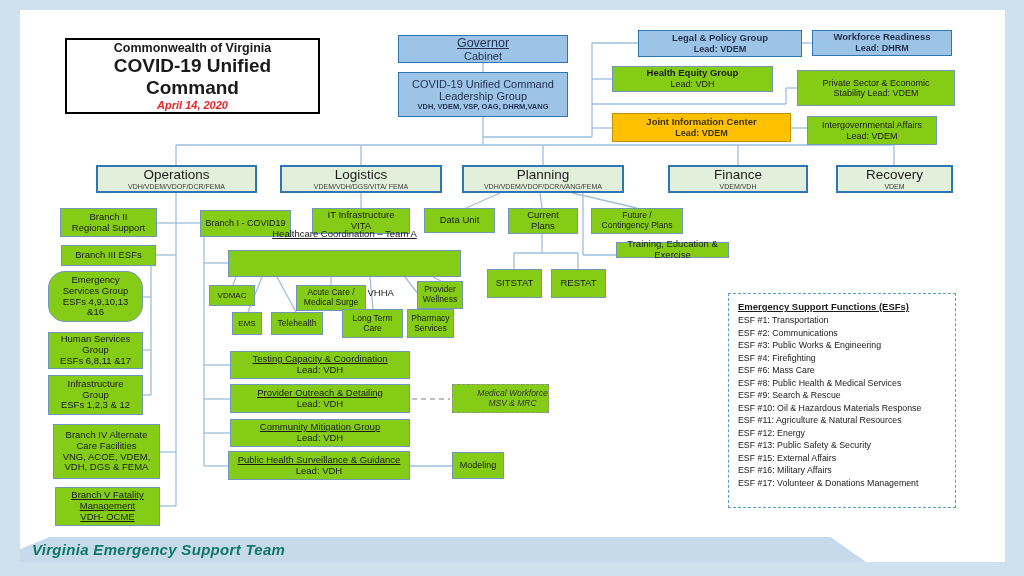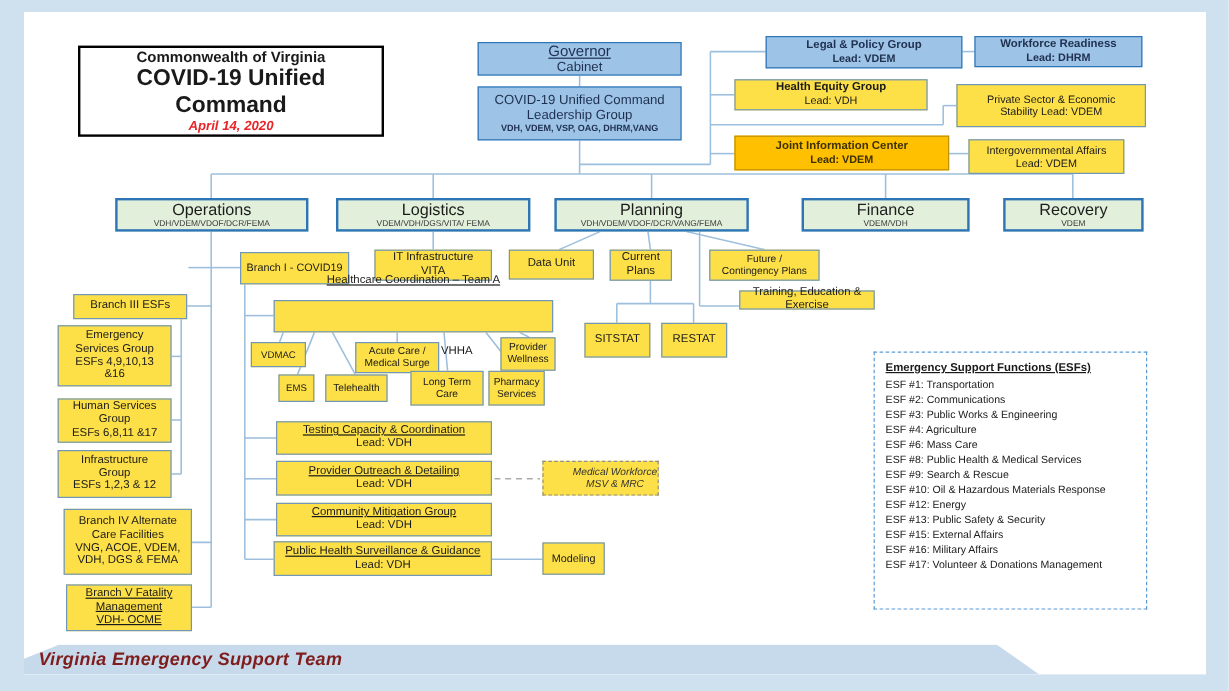--- a/index.html
+++ b/index.html
@@ -1,20 +1,20 @@
 <!DOCTYPE html>
 <html><head>
 <meta charset="utf-8">
 <style>
   html,body{margin:0;padding:0;}
   body{font-family:"Liberation Sans",sans-serif;}
   .frame{position:relative;width:1024px;height:576px;background:#cfe0ee;overflow:hidden;}
   .canvas{position:absolute;left:20px;top:10px;width:985px;height:552px;background:#ffffff;z-index:0;}
   svg.wires{position:absolute;left:0;top:0;z-index:1;}
-  .box{position:absolute;z-index:2;box-sizing:border-box;display:flex;flex-direction:column;align-items:center;justify-content:center;text-align:center;background:#fde047;border:1px solid #7096ba;color:#1a1a1a;line-height:1.14;font-size:9.5px;}
+  .box{position:absolute;z-index:2;box-sizing:border-box;display:flex;flex-direction:column;align-items:center;justify-content:center;text-align:center;background:#84cc16;border:1px solid #7096ba;color:#1a1a1a;line-height:1.14;font-size:9.5px;}
   .blue{background:#9dc3e6;border:1.5px solid #2e75b6;color:#1f3050;}
   .green{background:#e2efda;border:2px solid #2e75b6;}
   .orange{background:#ffc000;border:1.2px solid #bf9000;color:#3d3100;}
   .dashedbox{border:1.1px dashed #8f8f8f;font-style:italic;color:#333;}
   .titlebox{border:2px solid #000;background:#fff;}
   .u{text-decoration:underline;}
   .b{font-weight:bold;}
   .i{font-style:italic;}
   .red{color:#e8262a;}
   .s75{font-size:7.5px;}
@@ -24,21 +24,21 @@
   .s95{font-size:9.5px;}
   .s11{font-size:11px;}
   .s12{font-size:12.5px;}
   .s19{font-size:19px;}
   .sect-title{font-size:13.5px;color:#1c1c1c;}
   .sect-sub{font-size:7px;color:#3a3a3a;}
   .esf-panel{position:absolute;z-index:2;box-sizing:border-box;left:728px;top:293px;width:228px;height:215px;background:#fff;border:1.5px dashed #5b9bd5;padding:7px 9px 4px 9px;text-align:left;color:#1a1a1a;}
   .esf-title{font-size:9.5px;font-weight:bold;text-decoration:underline;margin-bottom:2px;}
   .esf-item{font-size:8.8px;line-height:12.5px;white-space:nowrap;}
   .band{position:absolute;z-index:3;left:20px;top:537px;width:846px;height:25px;background:#c6daec;clip-path:polygon(0 48%,3.5% 0,95.8% 0,100% 100%,0 100%);}
-  .band-text{position:absolute;left:12px;top:4px;font-size:15px;font-weight:bold;font-style:italic;color:#7f1d1d;letter-spacing:0.3px;}
+  .band-text{position:absolute;left:12px;top:4px;font-size:15px;font-weight:bold;font-style:italic;color:#0f766e;letter-spacing:0.3px;}
 </style>
 </head>
 <body>
 
 <div class="frame">
   <div class="canvas"></div>
 
   <svg class="wires" width="1024" height="576" viewBox="0 0 1024 576">
     <g stroke="#9dbfdd" stroke-width="1.3" fill="none">
       <line x1="483" y1="63" x2="483" y2="72"></line>
@@ -158,24 +158,28 @@
   </div>
   <div class="box green" style="left:668px;top:165px;width:140px;height:28px;">
     <div class="sect-title">Finance</div>
     <div class="sect-sub">VDEM/VDH</div>
   </div>
   <div class="box green" style="left:836px;top:165px;width:117px;height:28px;">
     <div class="sect-title">Recovery</div>
     <div class="sect-sub">VDEM</div>
   </div>
 
+  <div class="box" style="left:60px;top:208px;width:97px;height:29px;">
+    <div>Branch II</div>
+    <div>Regional Support</div>
+  </div>
   <div class="box" style="left:61px;top:245px;width:95px;height:21px;">
     <div>Branch III ESFs</div>
   </div>
-  <div class="box" style="left:48px;top:271px;width:95px;height:51px;">
+  <div class="box" style="left:48px;top:271px;width:95px;height:51px;border-radius:17px;">
     <div>Emergency</div>
     <div>Services Group</div>
     <div>ESFs 4,9,10,13</div>
     <div>&amp;16</div>
   </div>
   <div class="box" style="left:48px;top:332px;width:95px;height:37px;">
     <div>Human Services</div>
     <div>Group</div>
     <div>ESFs 6,8,11 &amp;17</div>
   </div>
@@ -199,21 +203,21 @@
     <div>Branch I - COVID19</div>
   </div>
 
   <div class="box" style="left:312px;top:208px;width:98px;height:26px;">
     <div>IT Infrastructure</div>
     <div>VITA</div>
   </div>
   <div class="box" style="left:424px;top:208px;width:71px;height:25px;">
     <div>Data Unit</div>
   </div>
-  <div class="box" style="left:508px;top:208px;width:52px;height:26px;">
+  <div class="box" style="left:508px;top:208px;width:70px;height:26px;">
     <div>Current</div>
     <div>Plans</div>
   </div>
   <div class="box s85" style="left:591px;top:208px;width:92px;height:26px;">
     <div>Future /</div>
     <div>Contingency Plans</div>
   </div>
   <div class="box" style="left:616px;top:242px;width:113px;height:16px;">
     <div>Training, Education &amp;</div>
     <div>Exercise</div>
@@ -278,25 +282,26 @@
   <div class="box s9" style="left:452px;top:452px;width:52px;height:27px;">
     <div>Modeling</div>
   </div>
 
   <div class="esf-panel">
     <div class="esf-title">Emergency Support Functions (ESFs)</div>
     <div>
         <div class="esf-item">ESF #1: Transportation</div>
         <div class="esf-item">ESF #2: Communications</div>
         <div class="esf-item">ESF #3: Public Works &amp; Engineering</div>
-        <div class="esf-item">ESF #4: Agriculture</div>
+        <div class="esf-item">ESF #4: Firefighting</div>
         <div class="esf-item">ESF #6: Mass Care</div>
         <div class="esf-item">ESF #8: Public Health &amp; Medical Services</div>
         <div class="esf-item">ESF #9: Search &amp; Rescue</div>
         <div class="esf-item">ESF #10: Oil &amp; Hazardous Materials Response</div>
+        <div class="esf-item">ESF #11: Agriculture &amp; Natural Resources</div>
         <div class="esf-item">ESF #12: Energy</div>
         <div class="esf-item">ESF #13: Public Safety &amp; Security</div>
         <div class="esf-item">ESF #15: External Affairs</div>
         <div class="esf-item">ESF #16: Military Affairs</div>
         <div class="esf-item">ESF #17: Volunteer &amp; Donations Management</div>
       </div>
   </div>
 
   <div class="band">
     <div class="band-text">Virginia Emergency Support Team</div>

